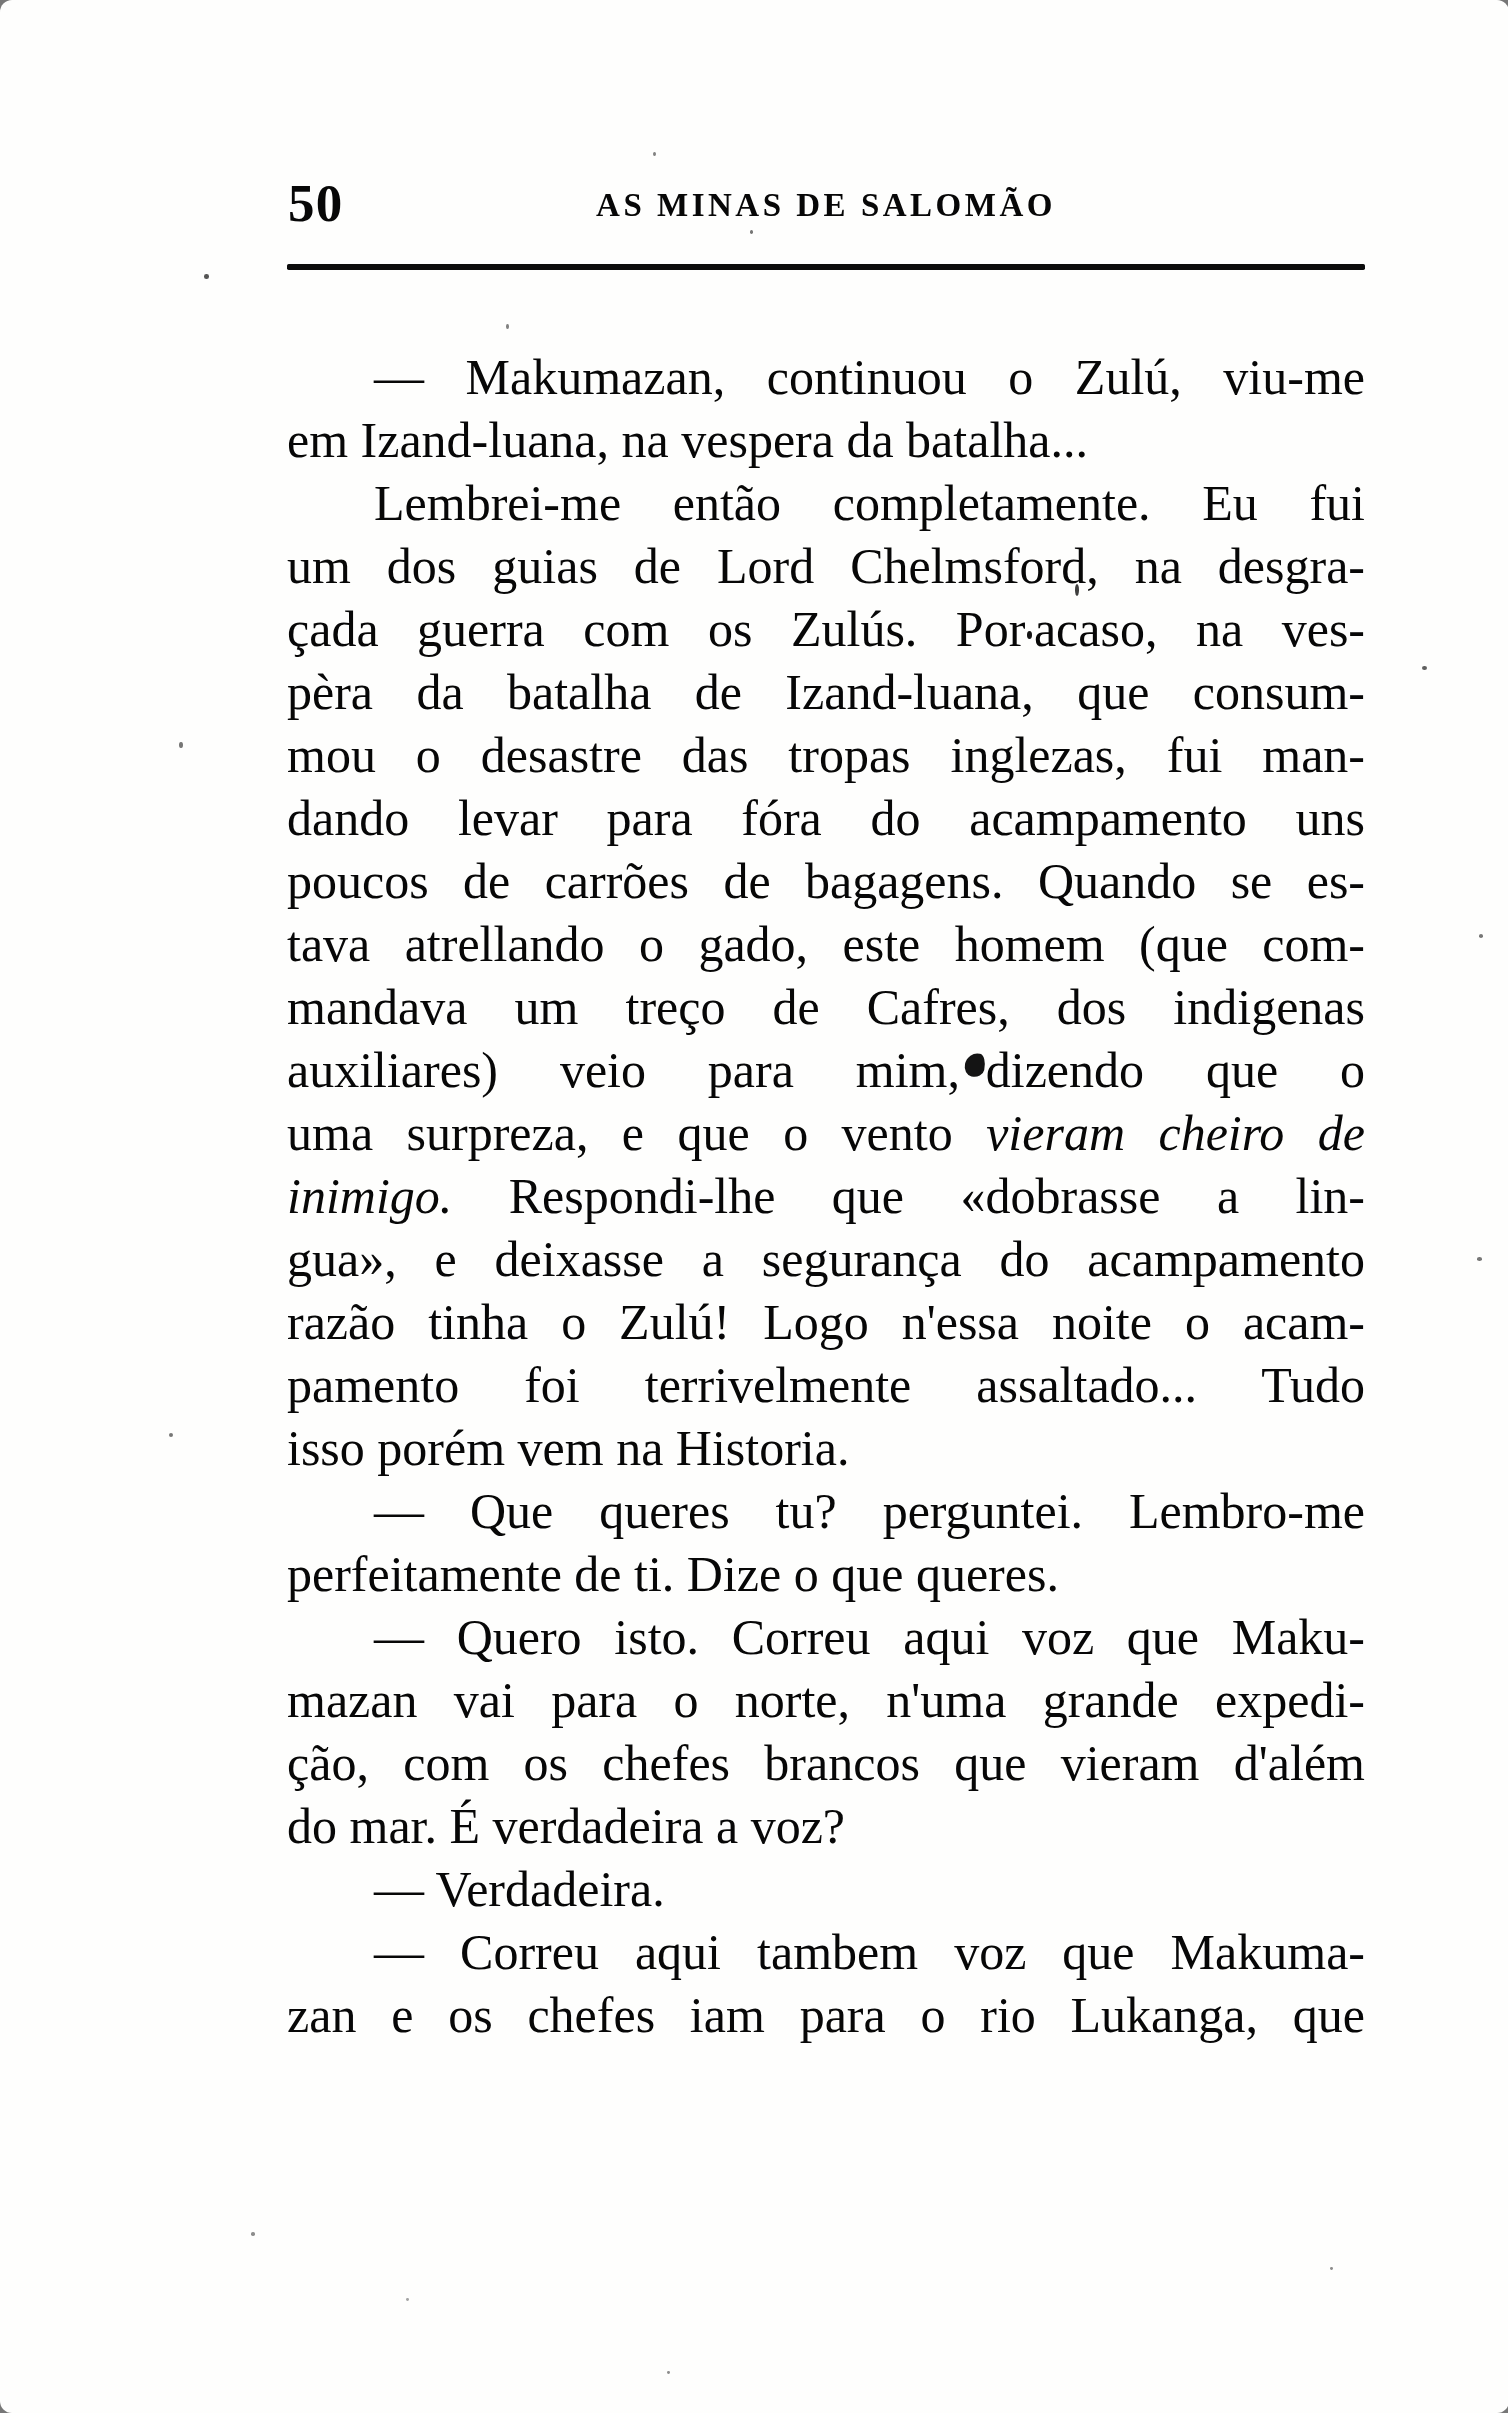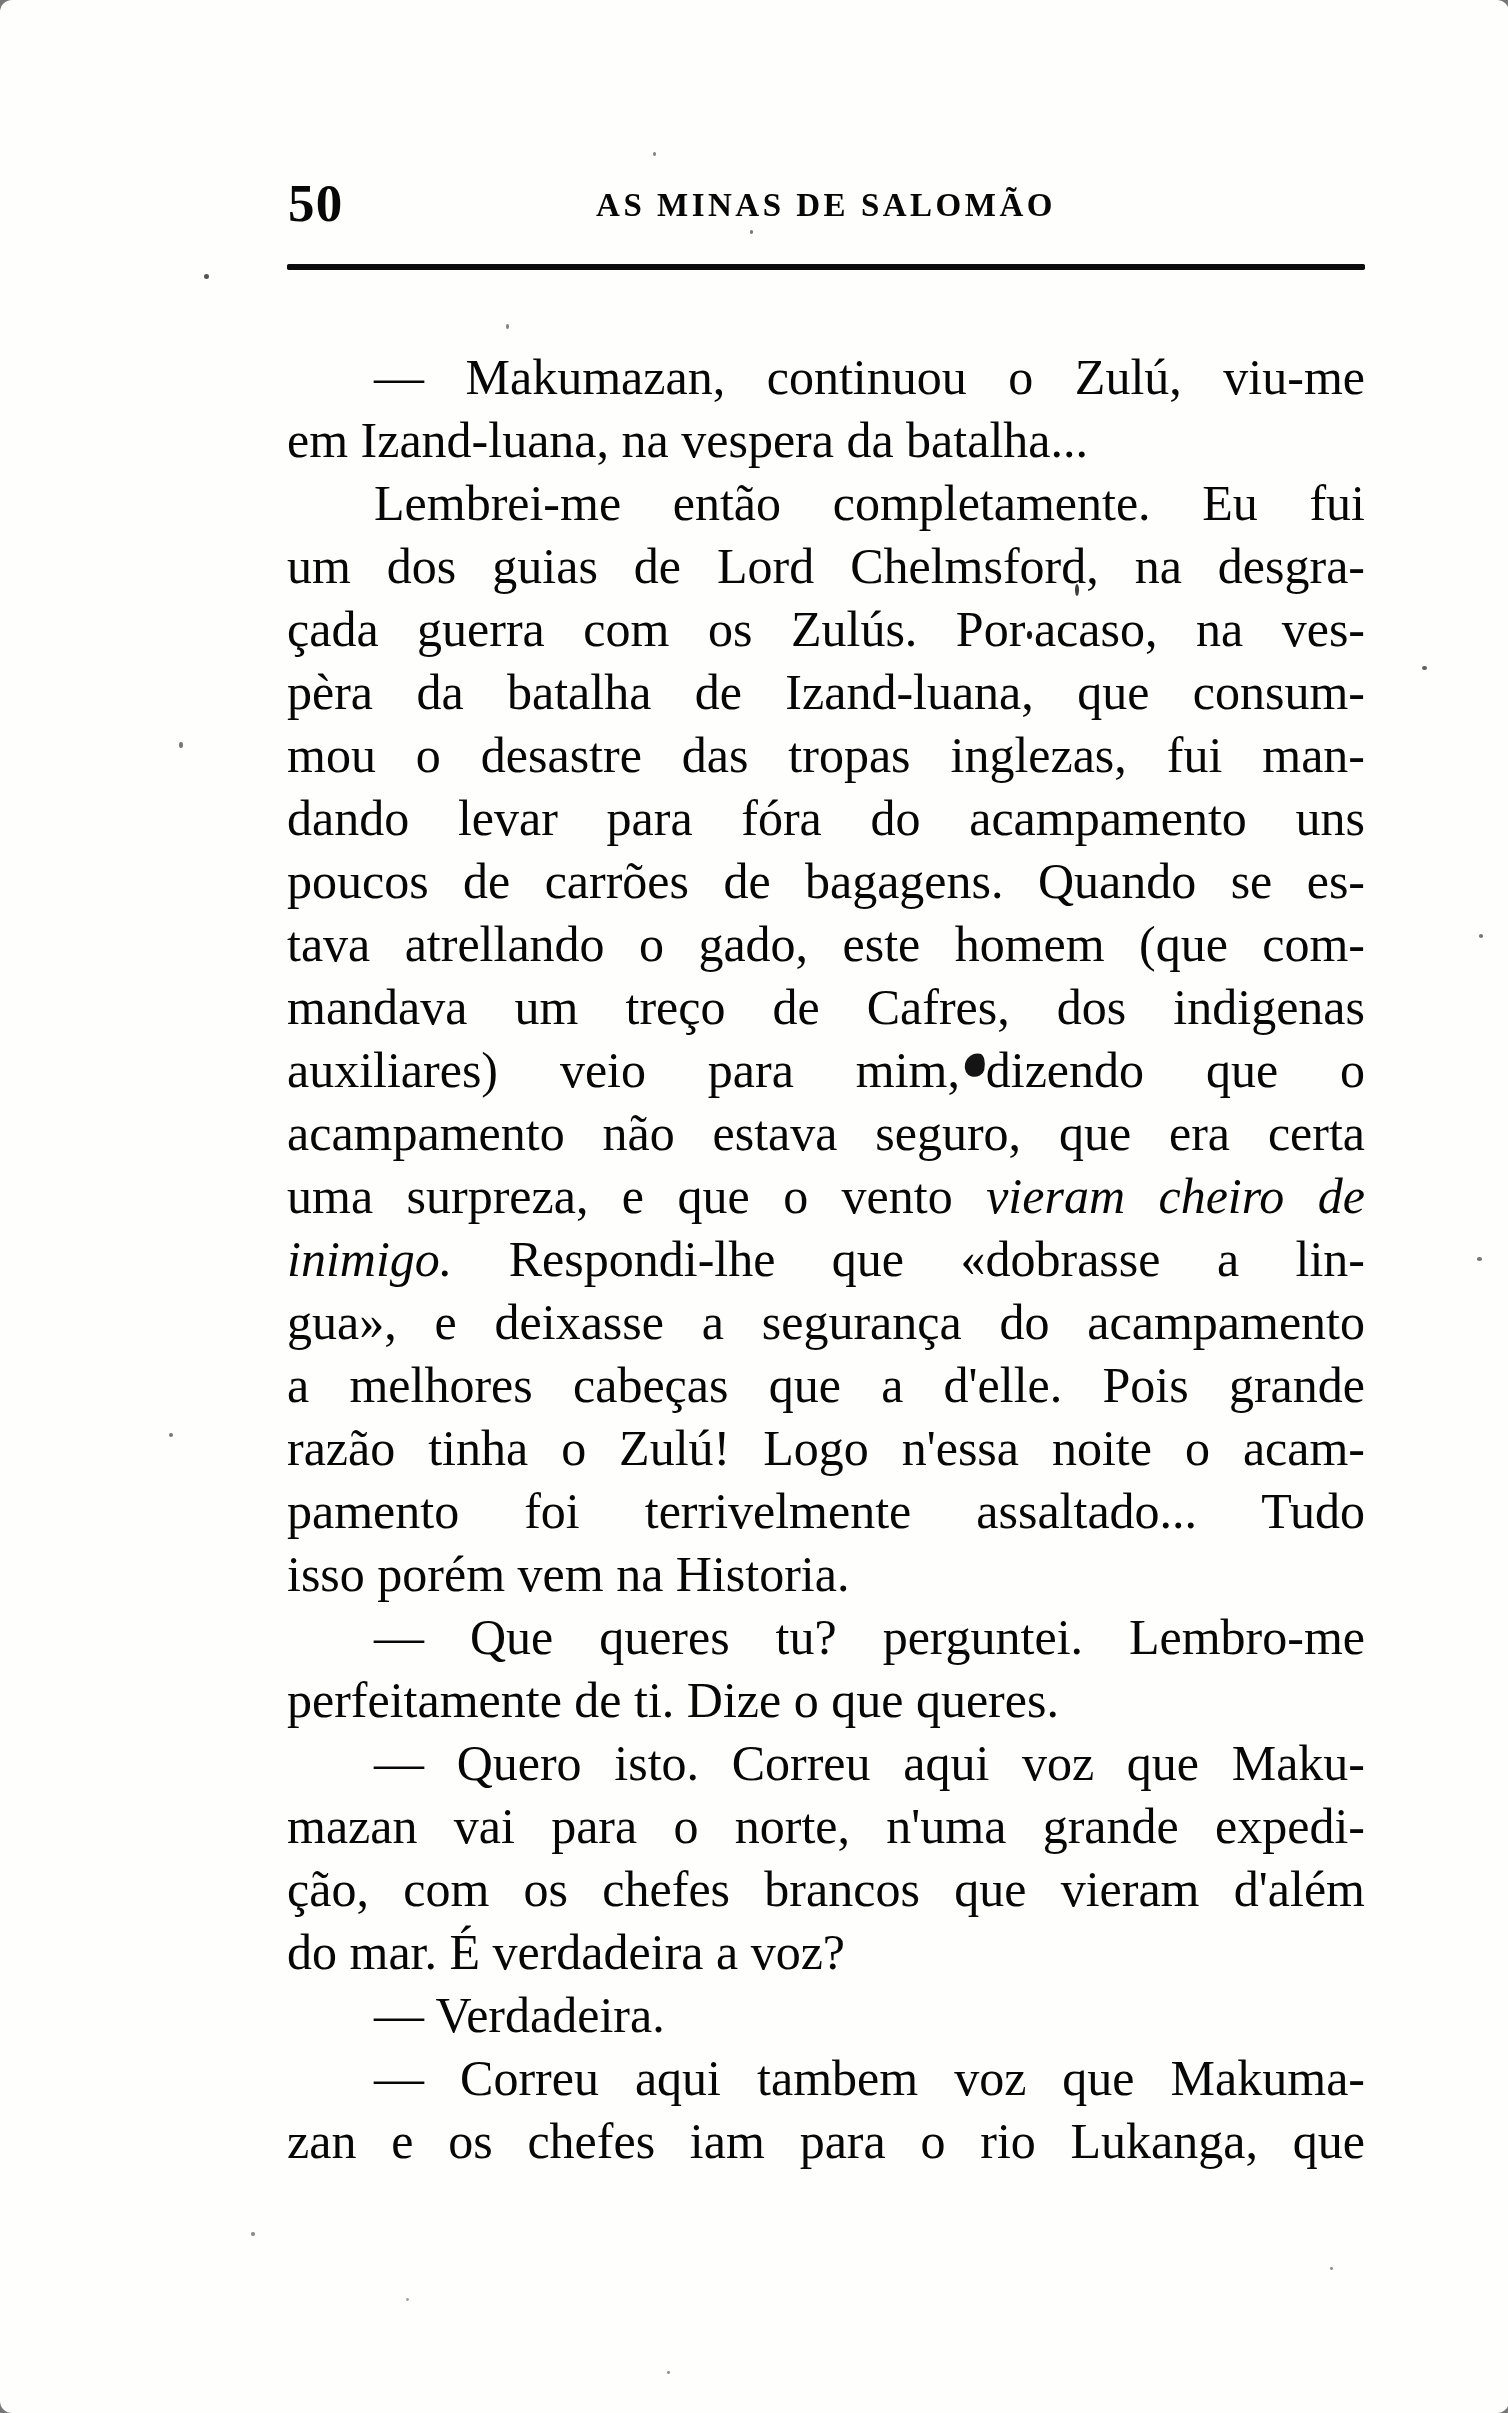--- a/index.html
+++ b/index.html
@@ -52,25 +52,23 @@
       <div class="line j indent"><span>Lembrei-me então completamente. Eu fui</span></div>
       <div class="line j"><span>um dos guias de Lord Chelmsford, na desgra-</span></div>
       <div class="line j"><span>çada guerra com os Zulús. Por</span><span class="speck"></span><span>acaso, na ves-</span></div>
       <div class="line j"><span>pèra da batalha de Izand-luana, que consum-</span></div>
       <div class="line j"><span>mou o desastre das tropas inglezas, fui man-</span></div>
       <div class="line j"><span>dando levar para fóra do acampamento uns</span></div>
       <div class="line j"><span>poucos de carrões de bagagens. Quando se es-</span></div>
       <div class="line j"><span>tava atrellando o gado, este homem (que com-</span></div>
       <div class="line j"><span>mandava um treço de Cafres, dos indigenas</span></div>
       <div class="line j"><span>auxiliares) veio para mim,</span><span class="blot"></span><span>dizendo que o</span></div>
-      <div class="line j"><span>acampamento não estava seguro, que era certa</span></div>
       <div class="line j"><span>uma surpreza, e que o vento </span><span class="it">vieram cheiro de</span></div>
       <div class="line j"><span class="it">inimigo.</span><span> Respondi-lhe que «dobrasse a lin-</span></div>
       <div class="line j"><span>gua», e deixasse a segurança do acampamento</span></div>
-      <div class="line j"><span>a melhores cabeças que a d'elle. Pois grande</span></div>
       <div class="line j"><span>razão tinha o Zulú! Logo n'essa noite o acam-</span></div>
       <div class="line j"><span>pamento foi terrivelmente assaltado... Tudo</span></div>
       <div class="line l"><span>isso porém vem na Historia.</span></div>
       <div class="line j indent"><span>— Que queres tu? perguntei. Lembro-me</span></div>
       <div class="line l"><span>perfeitamente de ti. Dize o que queres.</span></div>
       <div class="line j indent"><span>— Quero isto. Correu aqui voz que Maku-</span></div>
       <div class="line j"><span>mazan vai para o norte, n'uma grande expedi-</span></div>
       <div class="line j"><span>ção, com os chefes brancos que vieram d'além</span></div>
       <div class="line l"><span>do mar. É verdadeira a voz?</span></div>
       <div class="line l indent"><span>— Verdadeira.</span></div>

